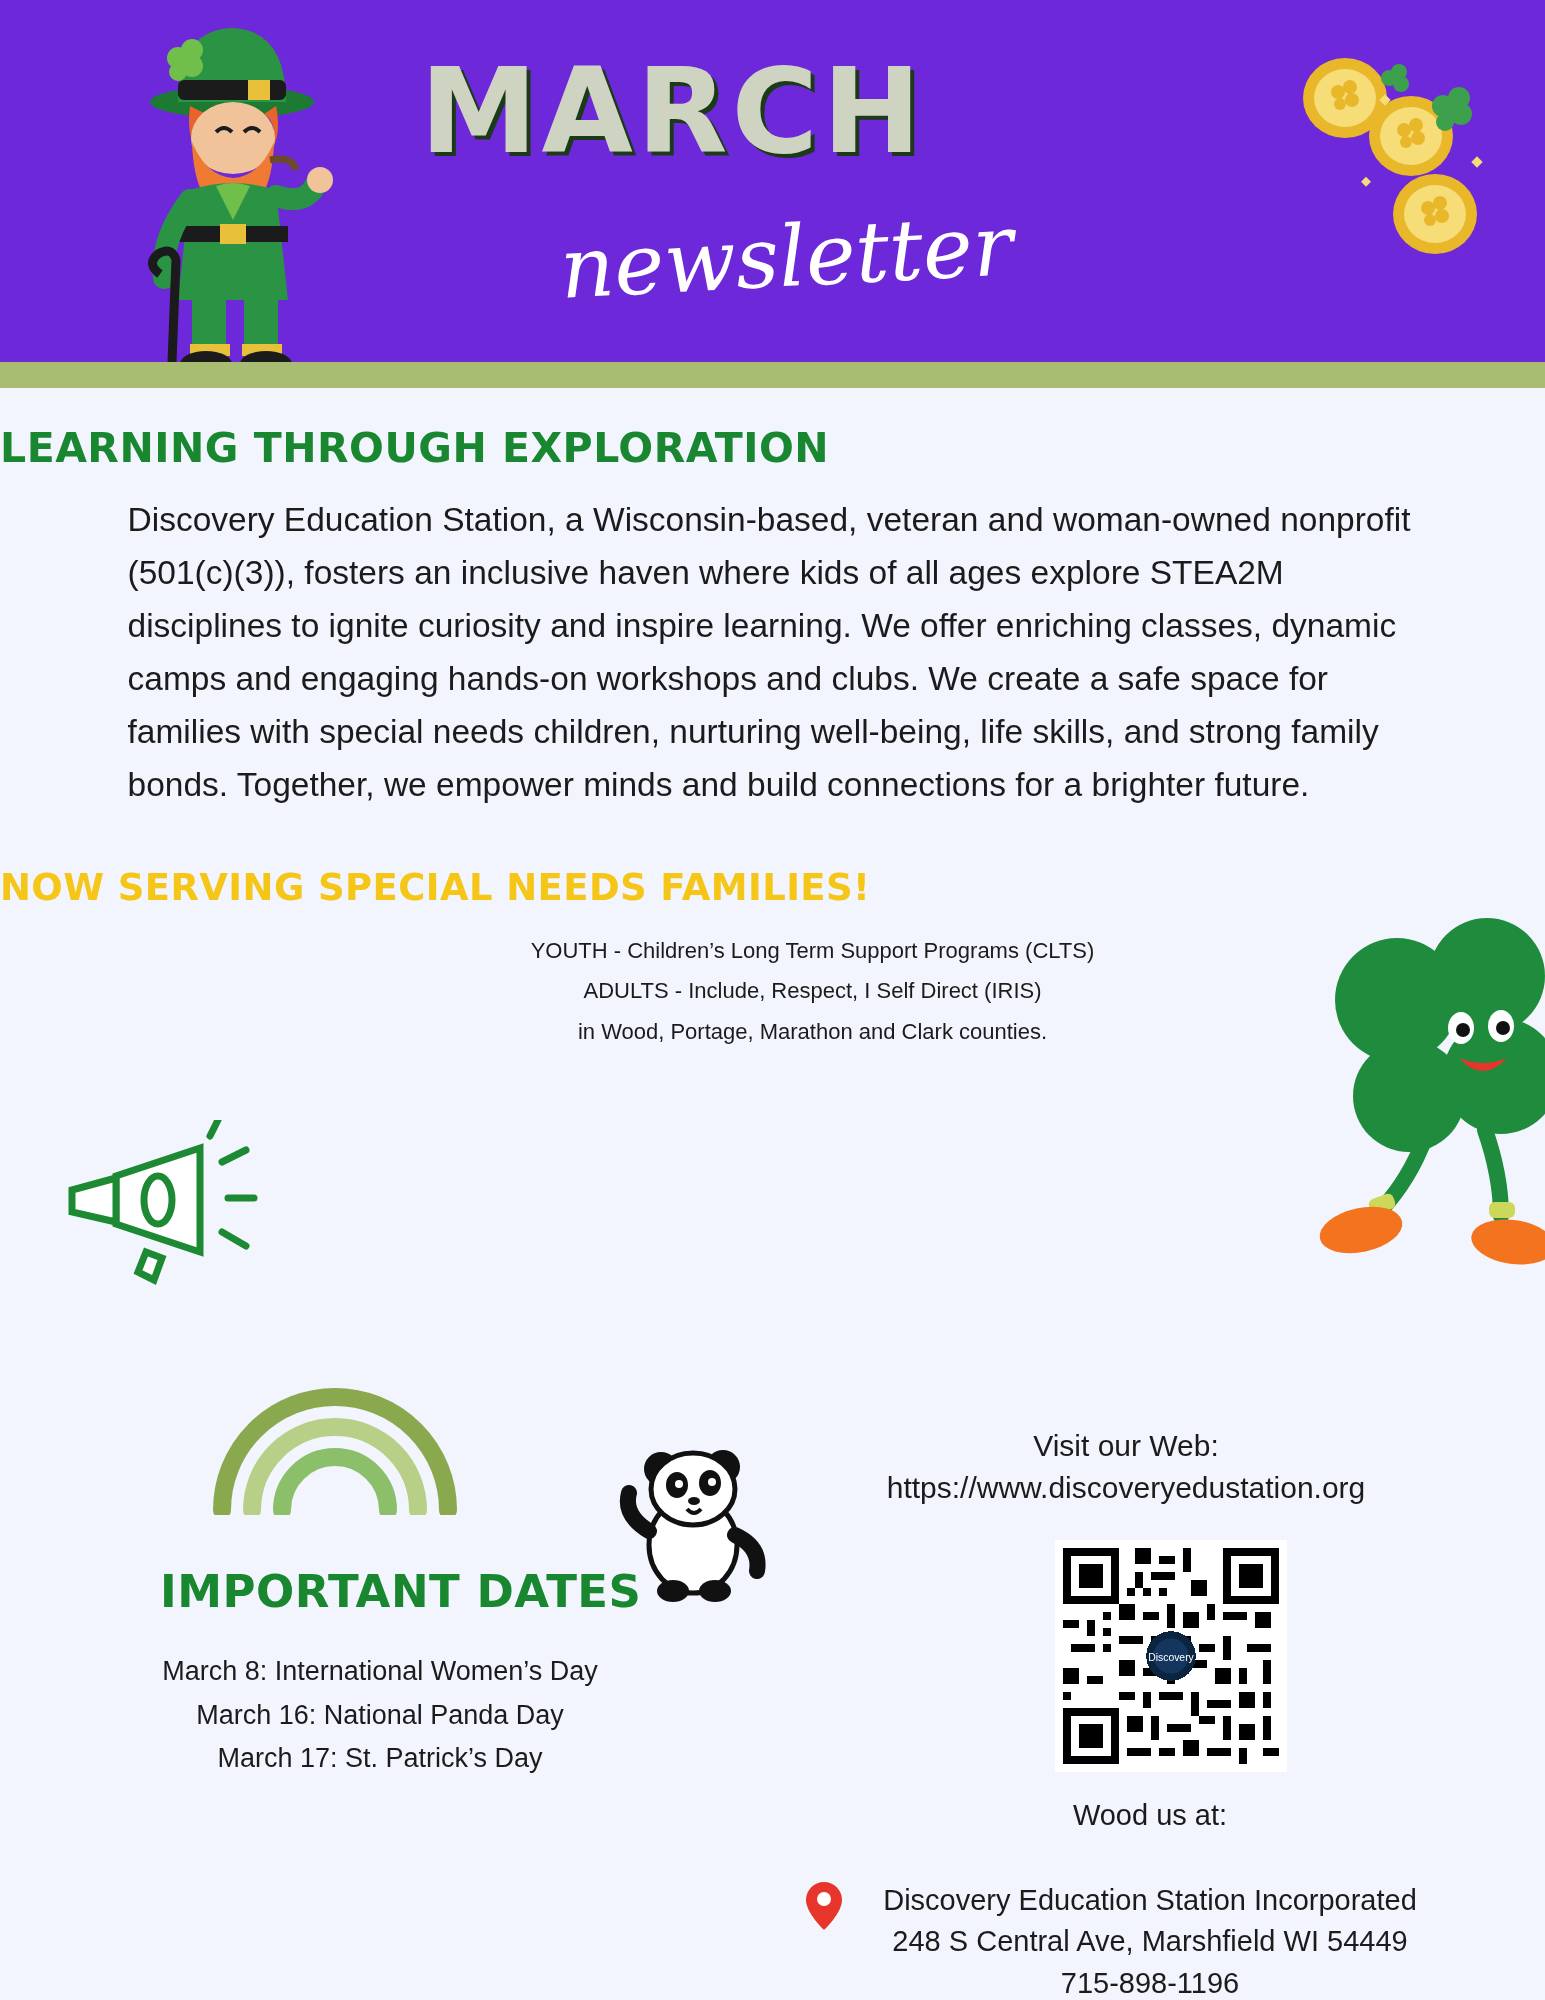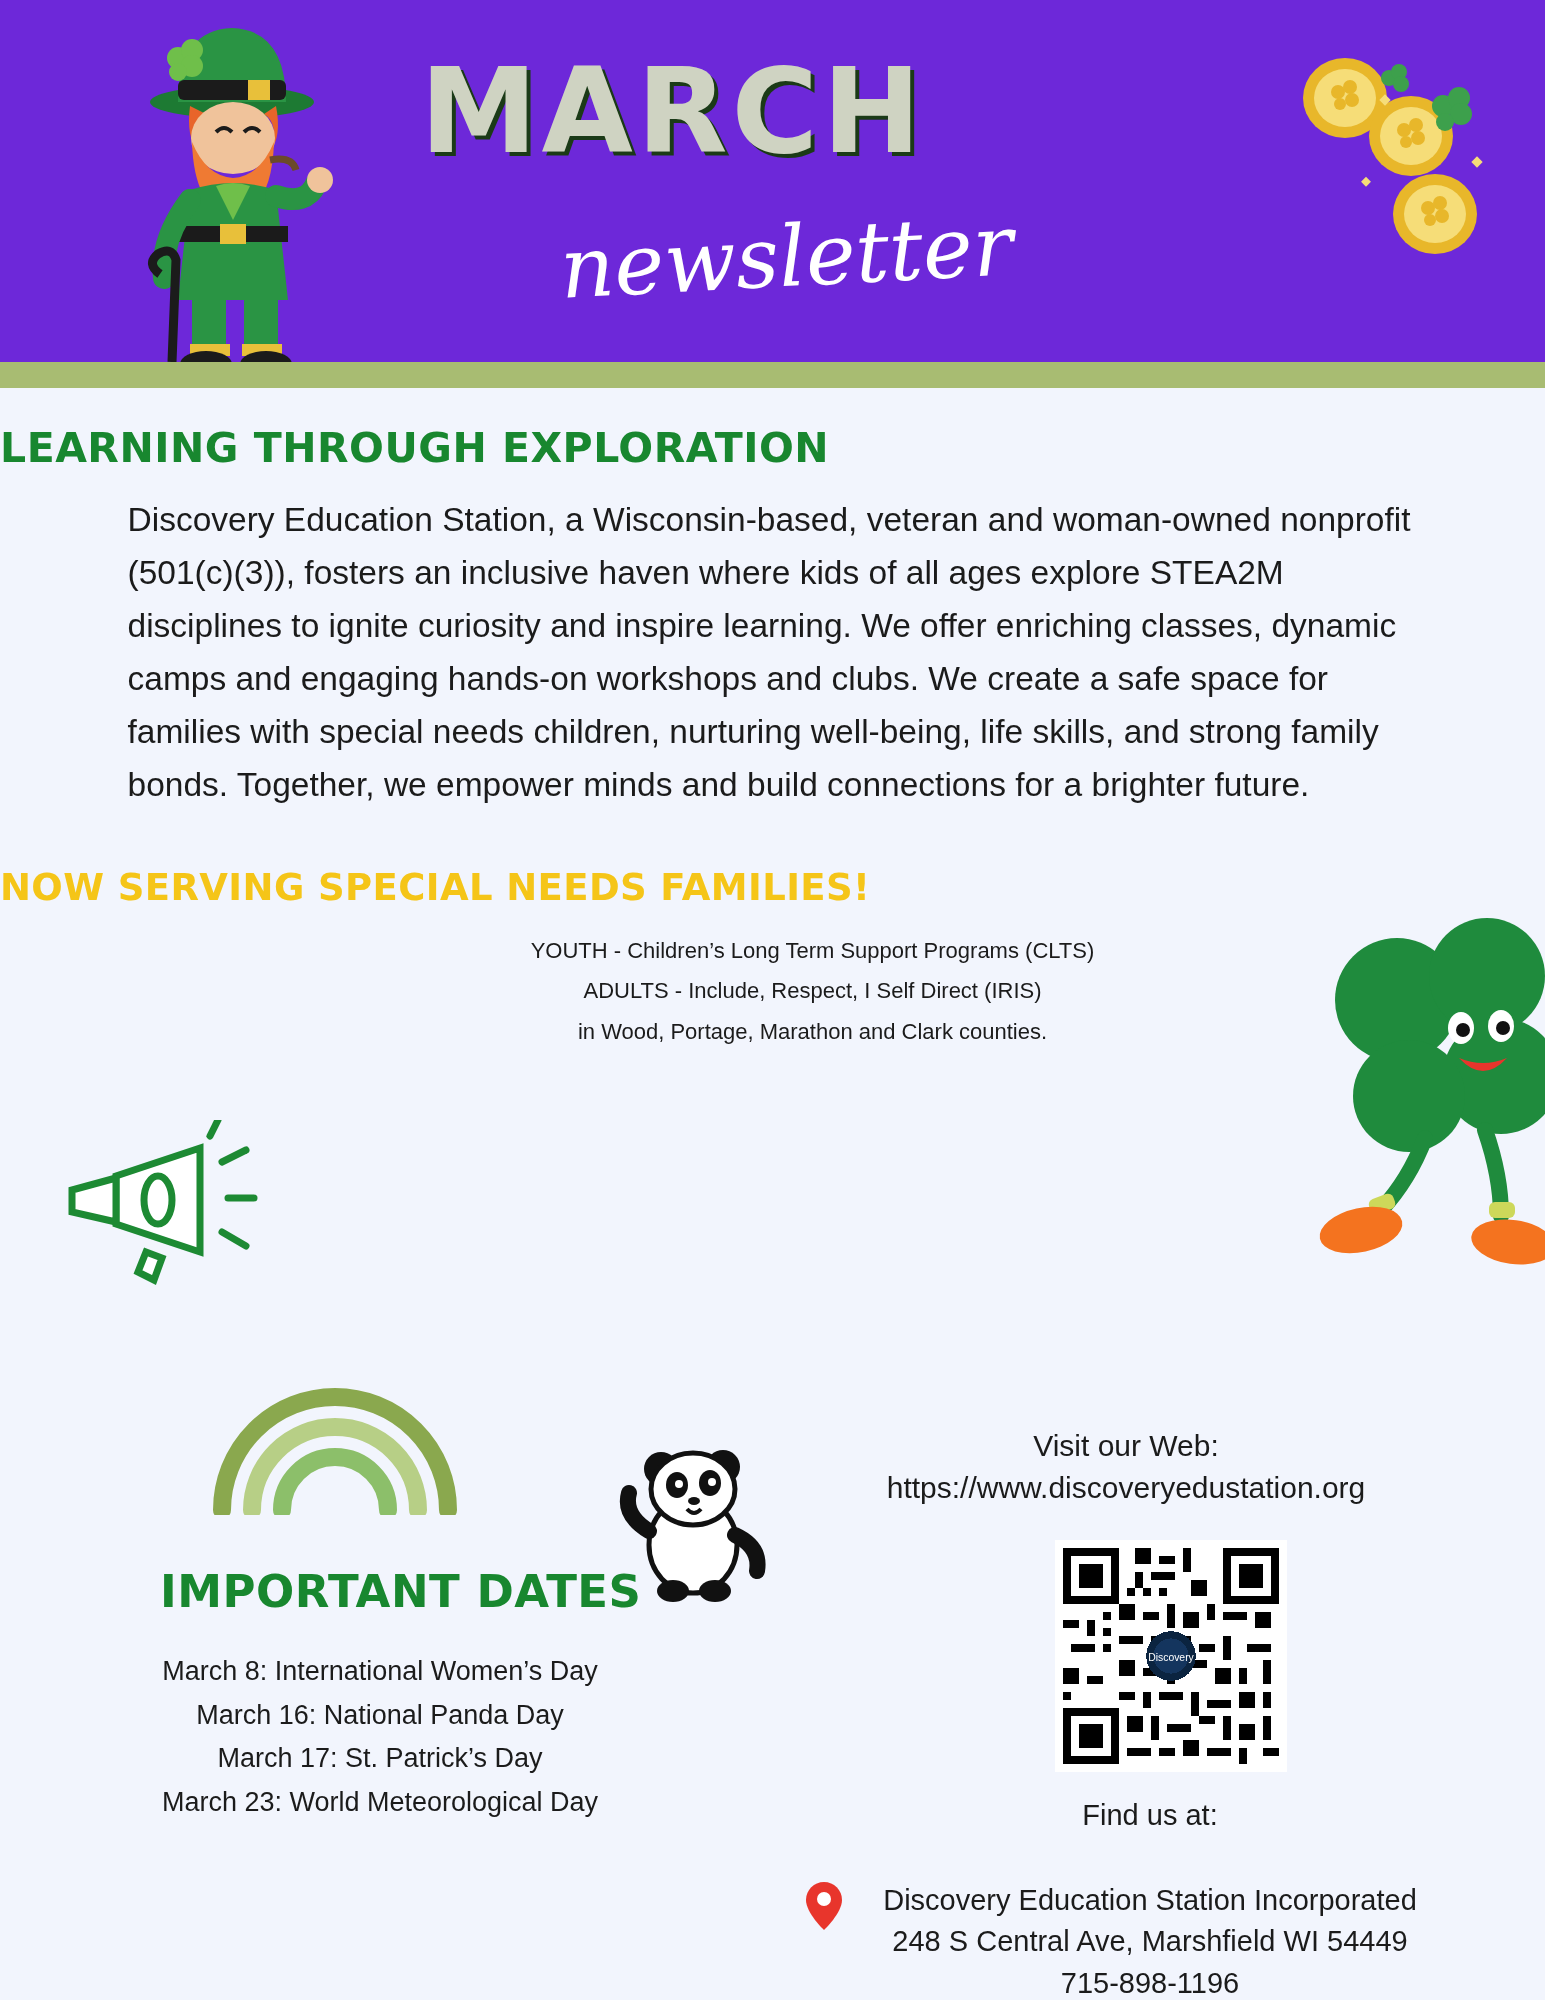--- a/index.html
+++ b/index.html
@@ -334,21 +334,20 @@
       <ellipse cx="58" cy="156" rx="16" ry="11" fill="#111"></ellipse>
       <ellipse cx="100" cy="156" rx="16" ry="11" fill="#111"></ellipse>
     </g>
   </svg>
 
   <div class="dates-title">IMPORTANT DATES</div>
   <div class="dates-list">
     <div>March 8: International Women’s Day</div>
     <div>March 16: National Panda Day</div>
     <div>March 17: St. Patrick’s Day</div>
-    <div>March 23: World Meteorological Day</div>
   </div>
 
   <div class="web-block">
     <div>Visit our Web:</div>
     <div>https://www.discoveryedustation.org</div>
   </div>
 
   <div class="qr">
     <svg viewBox="0 0 29 29" width="232" height="232" shape-rendering="crispEdges">
       <rect width="29" height="29" fill="#ffffff"></rect>
@@ -426,21 +425,21 @@
         <rect x="21" y="17" width="1" height="1"></rect>
       </g>
 
       <circle cx="14.5" cy="14.5" r="3.1" fill="#0b2440"></circle>
       <circle cx="14.5" cy="14.5" r="2.2" fill="#14355e"></circle>
       <text x="14.5" y="15.1" font-size="1.3" fill="#ffffff" text-anchor="middle" font-family="Liberation Sans, sans-serif">Discovery</text>
     </svg>
   </div>
 
   <div class="find-block">
-    <span class="find-label">Find us at:</span>
+    <span class="find-label">Wood us at:</span>
     <span class="addr-row">
       <svg class="pin" viewBox="0 0 40 52">
         <path d="M20 2 C10 2 2 10 2 20 C2 33 20 50 20 50 C20 50 38 33 38 20 C38 10 30 2 20 2 Z" fill="#e8352c"></path>
         <circle cx="20" cy="19" r="7" fill="#ffffff"></circle>
       </svg>
       <span class="addr-lines">
         <span style="display:block">Discovery Education Station Incorporated</span>
         <span style="display:block">248 S Central Ave, Marshfield WI 54449</span>
       </span>
     </span>

